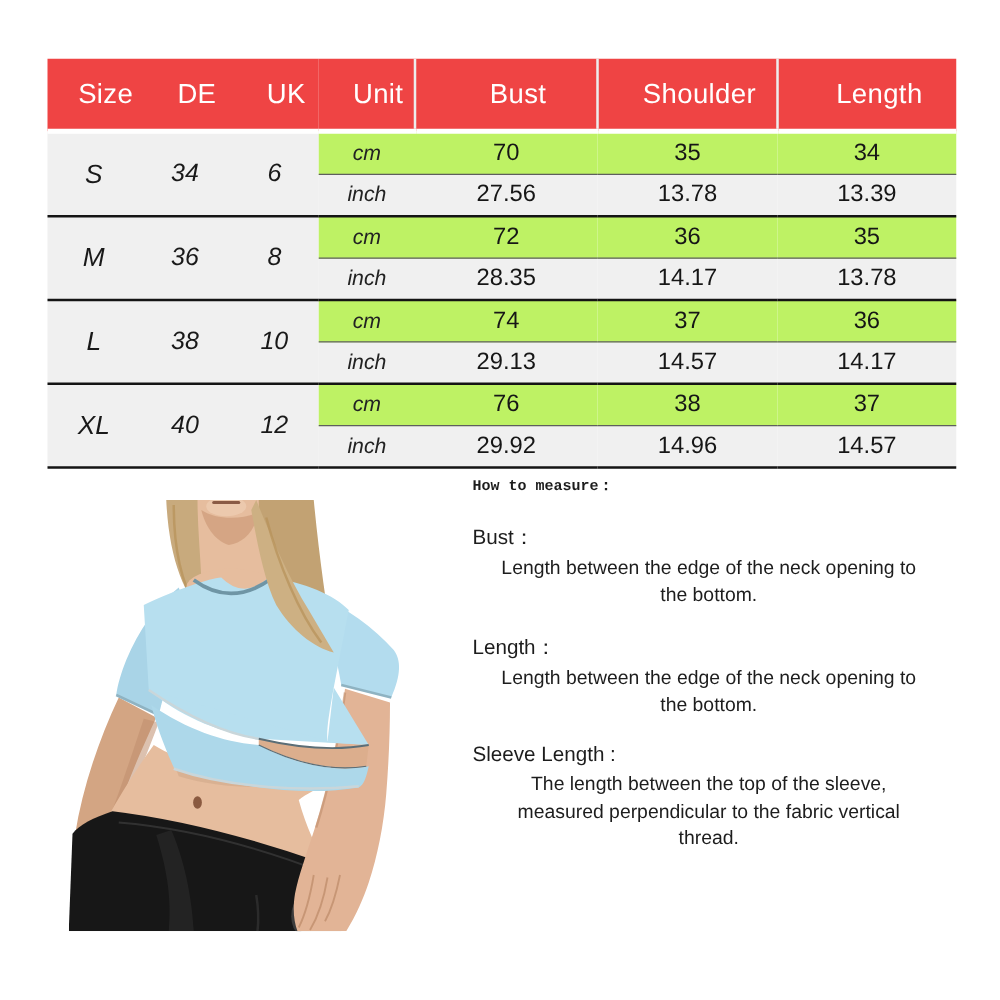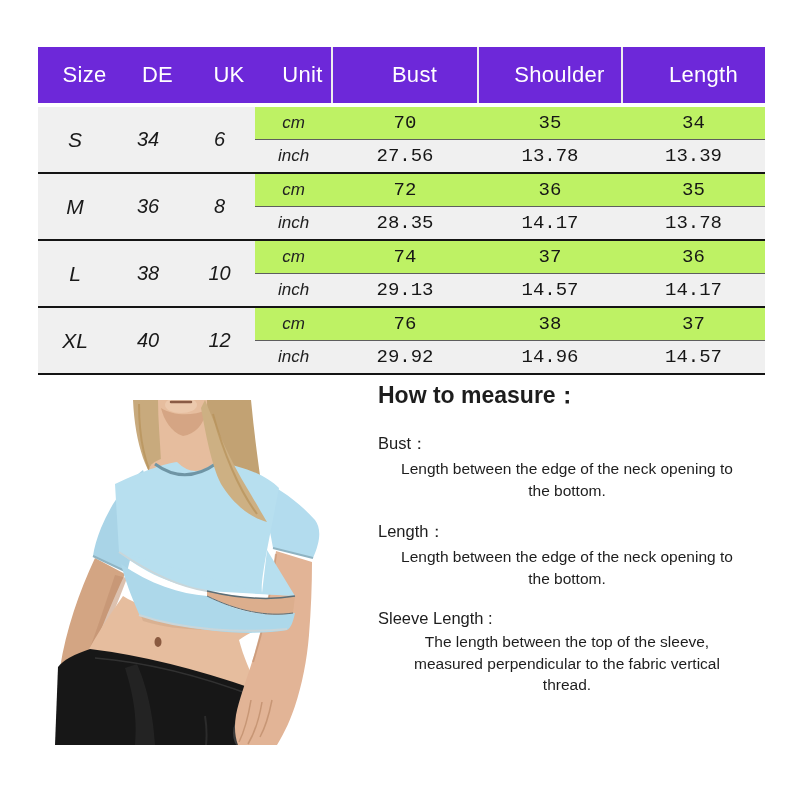--- a/index.html
+++ b/index.html
@@ -2,35 +2,35 @@
 <html><head>
 <meta charset="utf-8">
 <style>
   html,body{margin:0;padding:0;background:#fff;}
   .canvas{position:relative;width:800px;height:800px;background:#ffffff;overflow:hidden;
           font-family:"Liberation Sans",sans-serif;color:#1c1c1c;}
 
   
   .size-table{position:absolute;left:38px;top:47px;width:727px;border-collapse:collapse;
               border-bottom:2px solid #141414;table-layout:fixed;}
-  .size-table th{background:#6d28d9;color:#fff;font-size:22px;font-weight:500;height:54px;
+  .size-table th{background:#ef4444;color:#fff;font-size:22px;font-weight:500;height:54px;
                  border-bottom:4px solid #ffffff;text-align:center;vertical-align:middle;letter-spacing:.3px;padding-left:20px;}
   .size-table th.vsep{border-left:2px solid #ededed;margin-left:43px;}
   .size-table td{text-align:center;vertical-align:middle;height:32px;padding:0;}
   td.lcell{background:#f0f0f0;font-style:italic;font-size:20px;color:#191919;}
   td.size-letter{font-size:21px;}
   tr.cm  td.rcell{background:#bef264;border-bottom:1px solid #5e5e5e;}
   tr.inch td.rcell{background:#f0f0f0;}
   tr.group-sep td{border-top:2px solid #141414;}
   td.unit-cell{font-style:italic;font-size:17px;color:#222;}
-  td.val{font-size:19px;color:#161616;font-family:Liberation Mono, monospace;}
+  td.val{font-size:19px;color:#161616;}
 
   
   .measure-guide{position:absolute;left:378px;top:380px;width:378px;color:#1d1d1d;}
-  .guide-title{font-size:23px;font-weight:700;margin:0 0 22px 0;}
+  .guide-title{font-size:12px;font-weight:700;margin:0 0 22px 0;font-family:Liberation Mono, monospace;}
   .sec{margin:0 0 20px 0;}
   .sec-h{font-size:16.5px;font-weight:400;margin:0 0 3px 0;}
   .sec-b{font-size:15.5px;line-height:21.5px;margin:0;white-space:pre-line;text-align:center;}
 
   
   .model-figure{position:absolute;left:55px;top:400px;width:280px;height:345px;overflow:hidden;}
   .model-figure svg{display:block;}
 </style>
 </head>
 <body>

